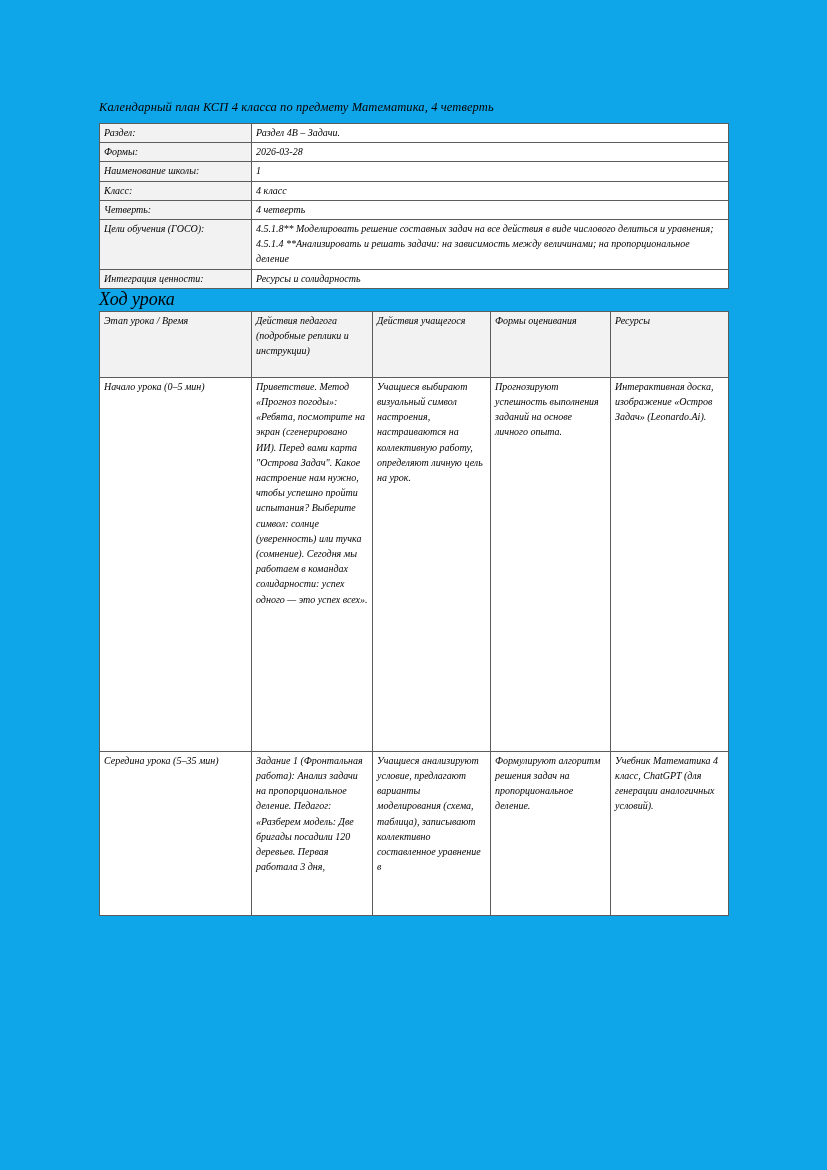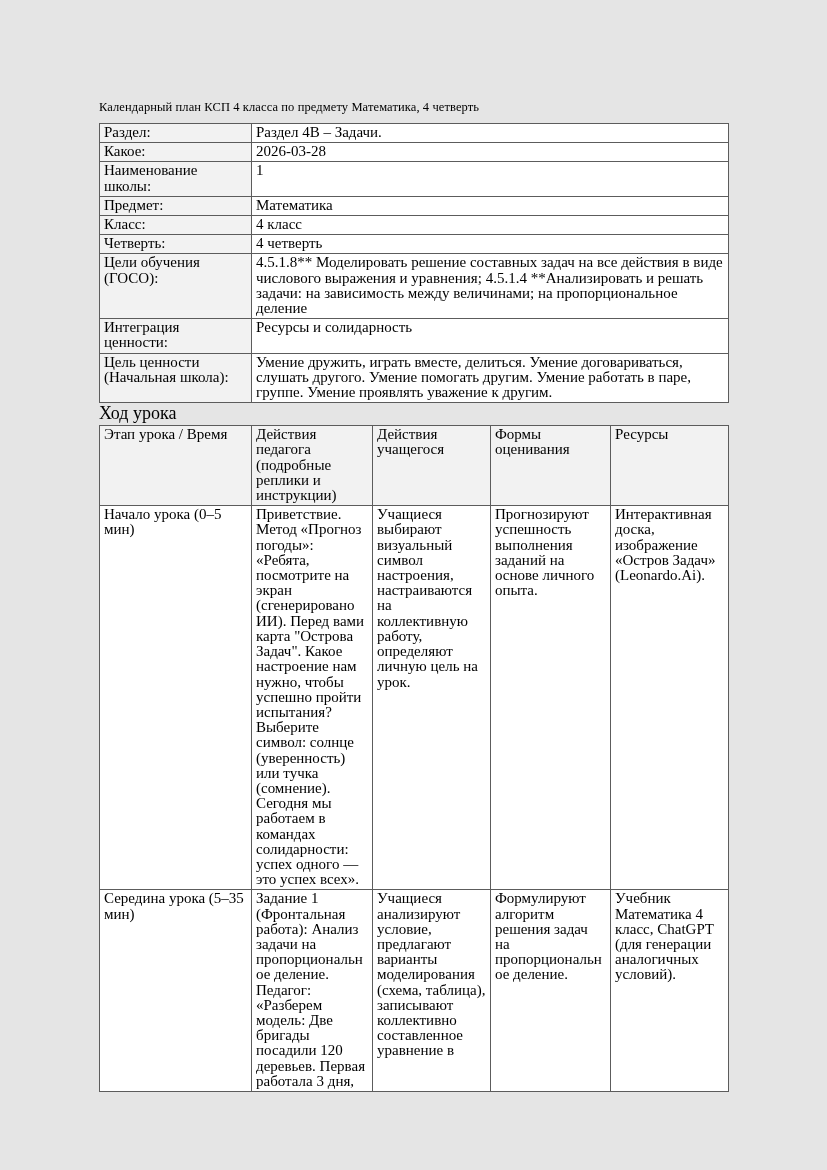--- a/index.html
+++ b/index.html
@@ -16,21 +16,22 @@
     color: #000000;
     overflow: hidden;
   }
 
   .page {
     position: absolute;
     left: 0;
     top: 0;
     width: 827px;
     height: 1170px;
-    background: #e5e5e5;
+    background: #0ea5e9;
+    font-style: italic;
   }
 
   .content {
     position: absolute;
     left: 99px;
     top: 100px;
     width: 629px;
   }
 
   .doc-title {
@@ -45,21 +46,21 @@
     border-collapse: collapse;
     table-layout: fixed;
     width: 629px;
     border: 1px solid #5c5c5c;
   }
 
   table.plan td,
   table.plan th {
     border: 1px solid #5c5c5c;
     padding: 1px 4px 2px 4px;
-    font-size: 15px;
+    font-size: 10px;
     line-height: 15.2px;
     vertical-align: top;
     text-align: left;
     font-weight: normal;
     word-wrap: break-word;
     overflow-wrap: break-word;
     hyphens: none;
   }
 
   
@@ -114,50 +115,42 @@
       <colgroup>
         <col style="width:152px;">
         <col style="width:477px;">
       </colgroup>
       <tbody>
         <tr>
           <td class="label">Раздел:</td>
           <td class="value">Раздел 4В – Задачи.</td>
         </tr>
         <tr>
-          <td class="label">Какое:</td>
+          <td class="label">Формы:</td>
           <td class="value">2026-03-28</td>
         </tr>
         <tr>
           <td class="label">Наименование школы:</td>
           <td class="value">1</td>
-        </tr>
-        <tr>
-          <td class="label">Предмет:</td>
-          <td class="value">Математика</td>
         </tr>
         <tr>
           <td class="label">Класс:</td>
           <td class="value">4 класс</td>
         </tr>
         <tr>
           <td class="label">Четверть:</td>
           <td class="value">4 четверть</td>
         </tr>
         <tr>
           <td class="label">Цели обучения (ГОСО):</td>
-          <td class="value">4.5.1.8** Моделировать решение составных задач на все действия в виде числового выражения и уравнения; 4.5.1.4 **Анализировать и решать задачи: на зависимость между величинами; на пропорциональное деление</td>
+          <td class="value">4.5.1.8** Моделировать решение составных задач на все действия в виде числового делиться и уравнения; 4.5.1.4 **Анализировать и решать задачи: на зависимость между величинами; на пропорциональное деление</td>
         </tr>
         <tr>
           <td class="label">Интеграция ценности:</td>
           <td class="value">Ресурсы и солидарность</td>
-        </tr>
-        <tr>
-          <td class="label">Цель ценности (Начальная школа):</td>
-          <td class="value">Умение дружить, играть вместе, делиться. Умение договариваться, слушать другого. Умение помогать другим. Умение работать в паре, группе. Умение проявлять уважение к другим.</td>
         </tr>
       </tbody>
     </table>
 
     <div class="section-label">Ход урока</div>
 
     <table class="plan flow-table">
       <colgroup>
         <col class="c1">
         <col class="c2">

